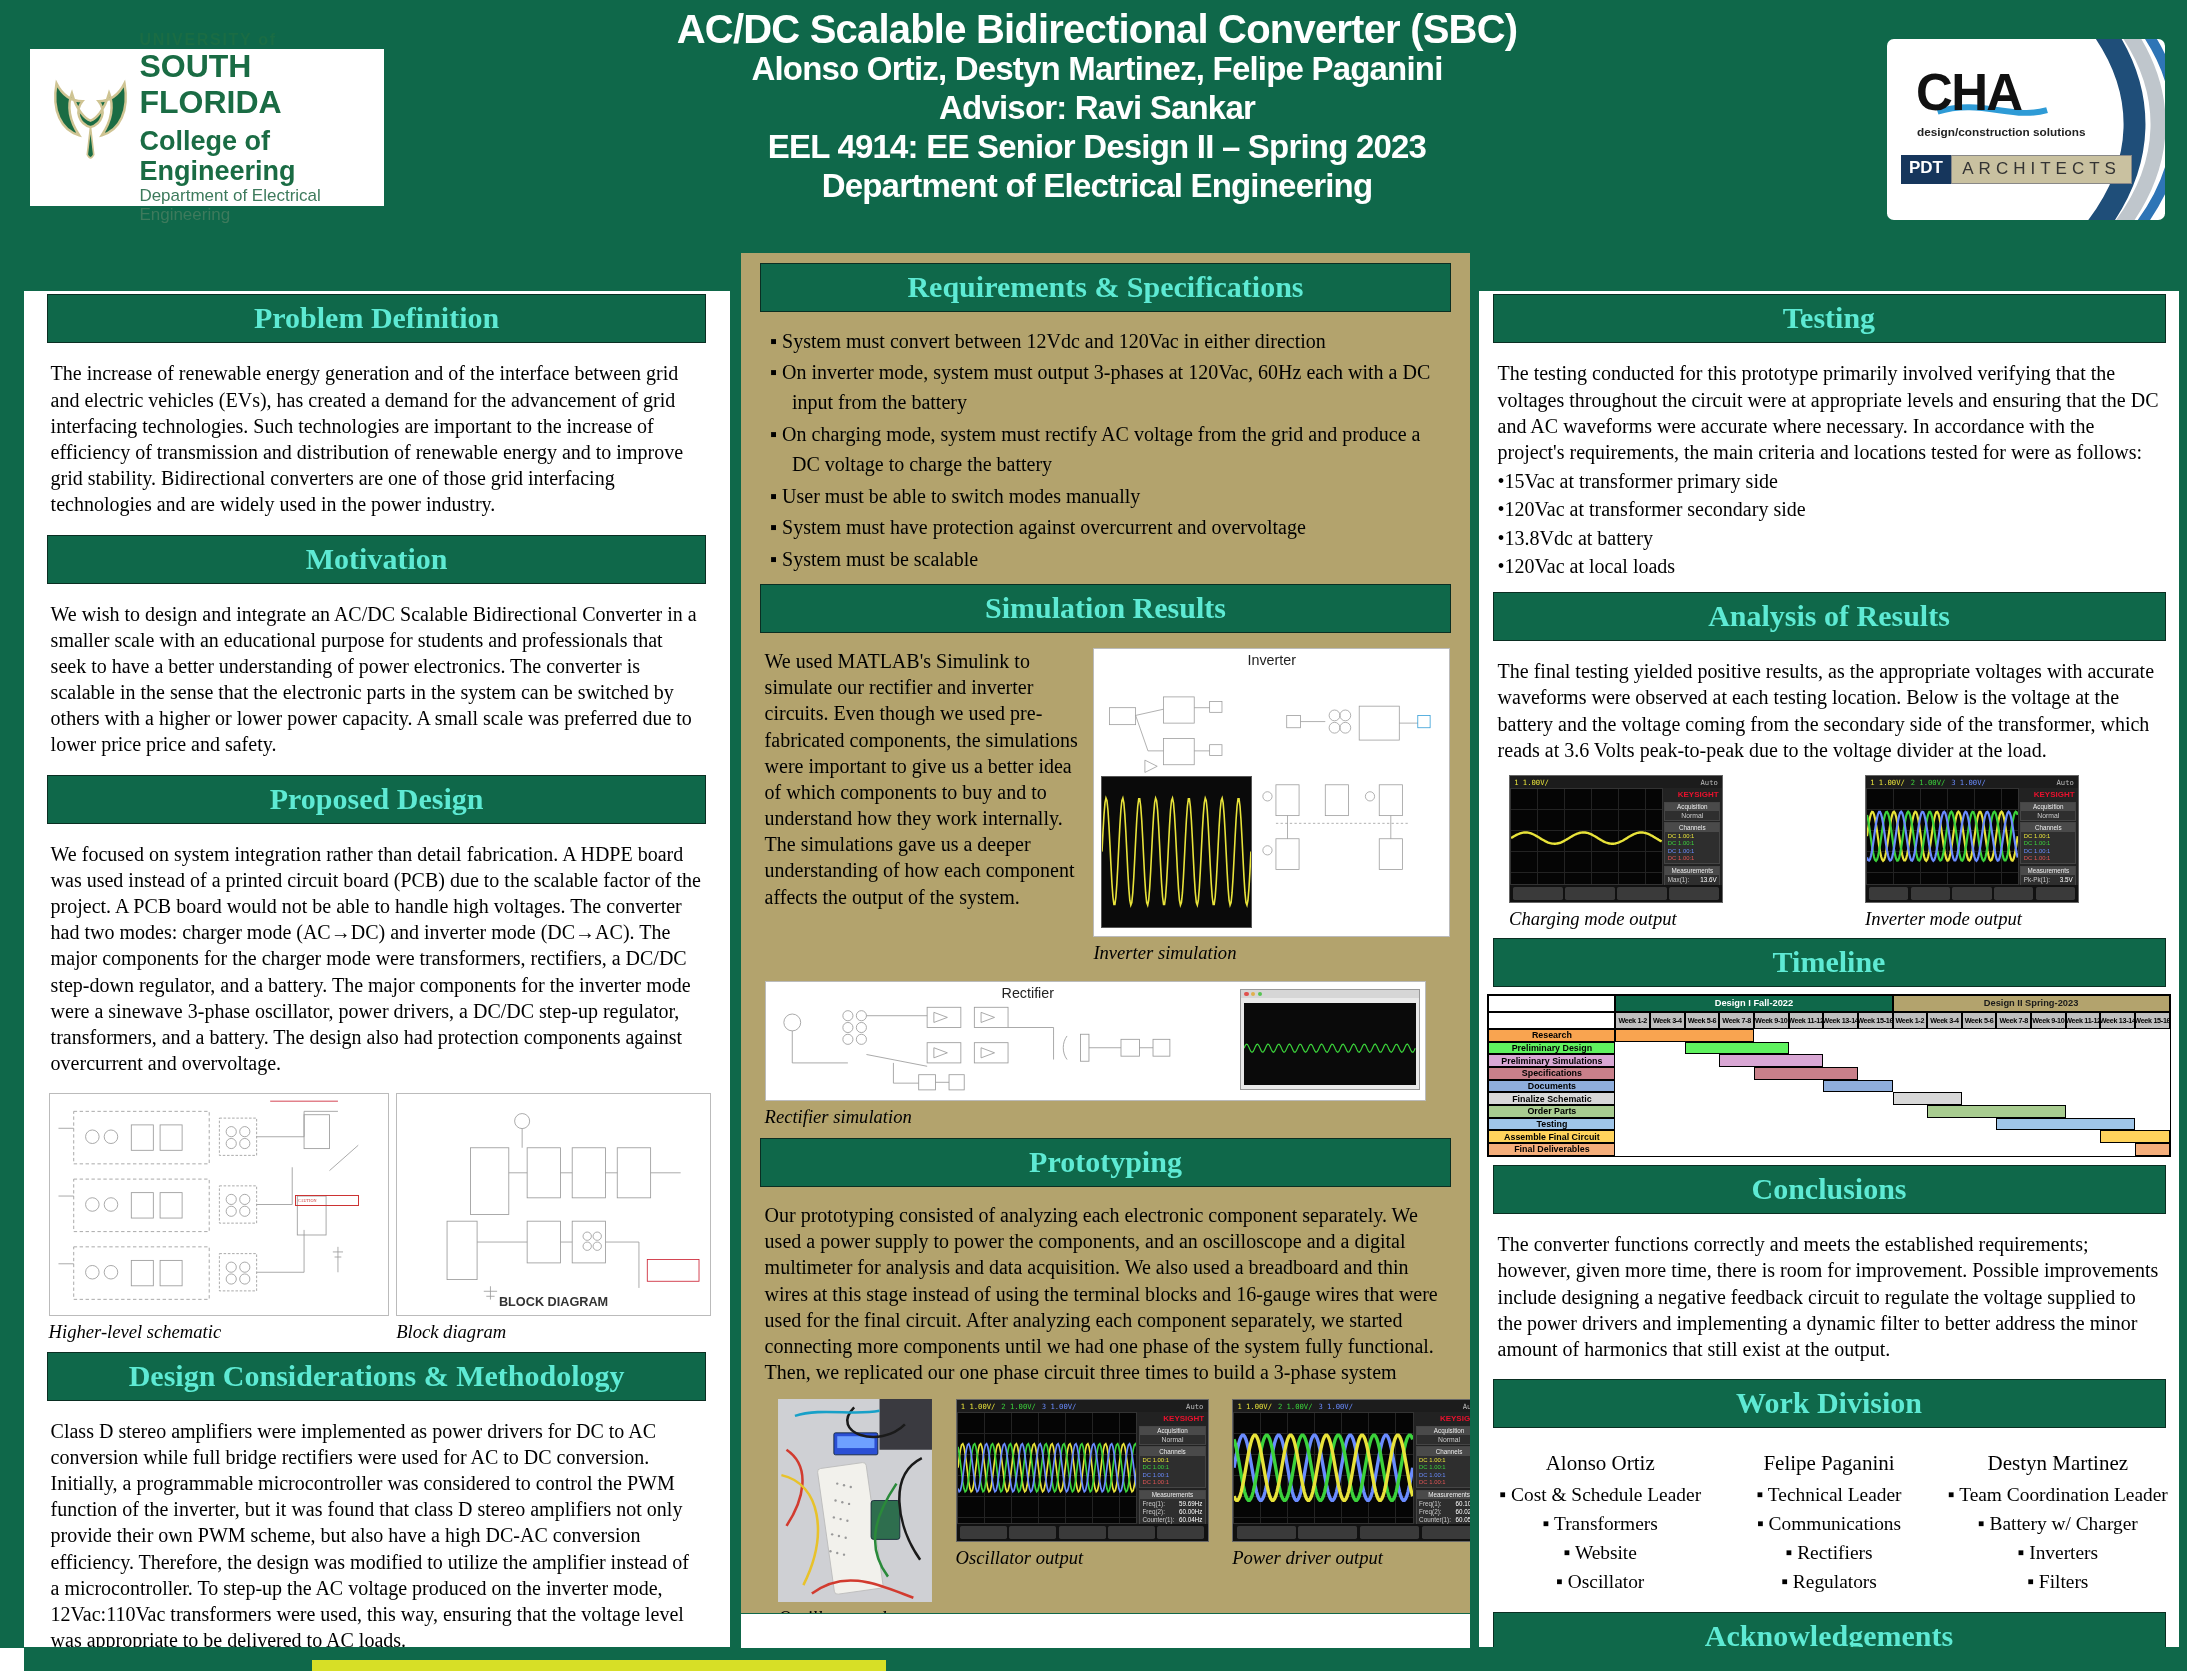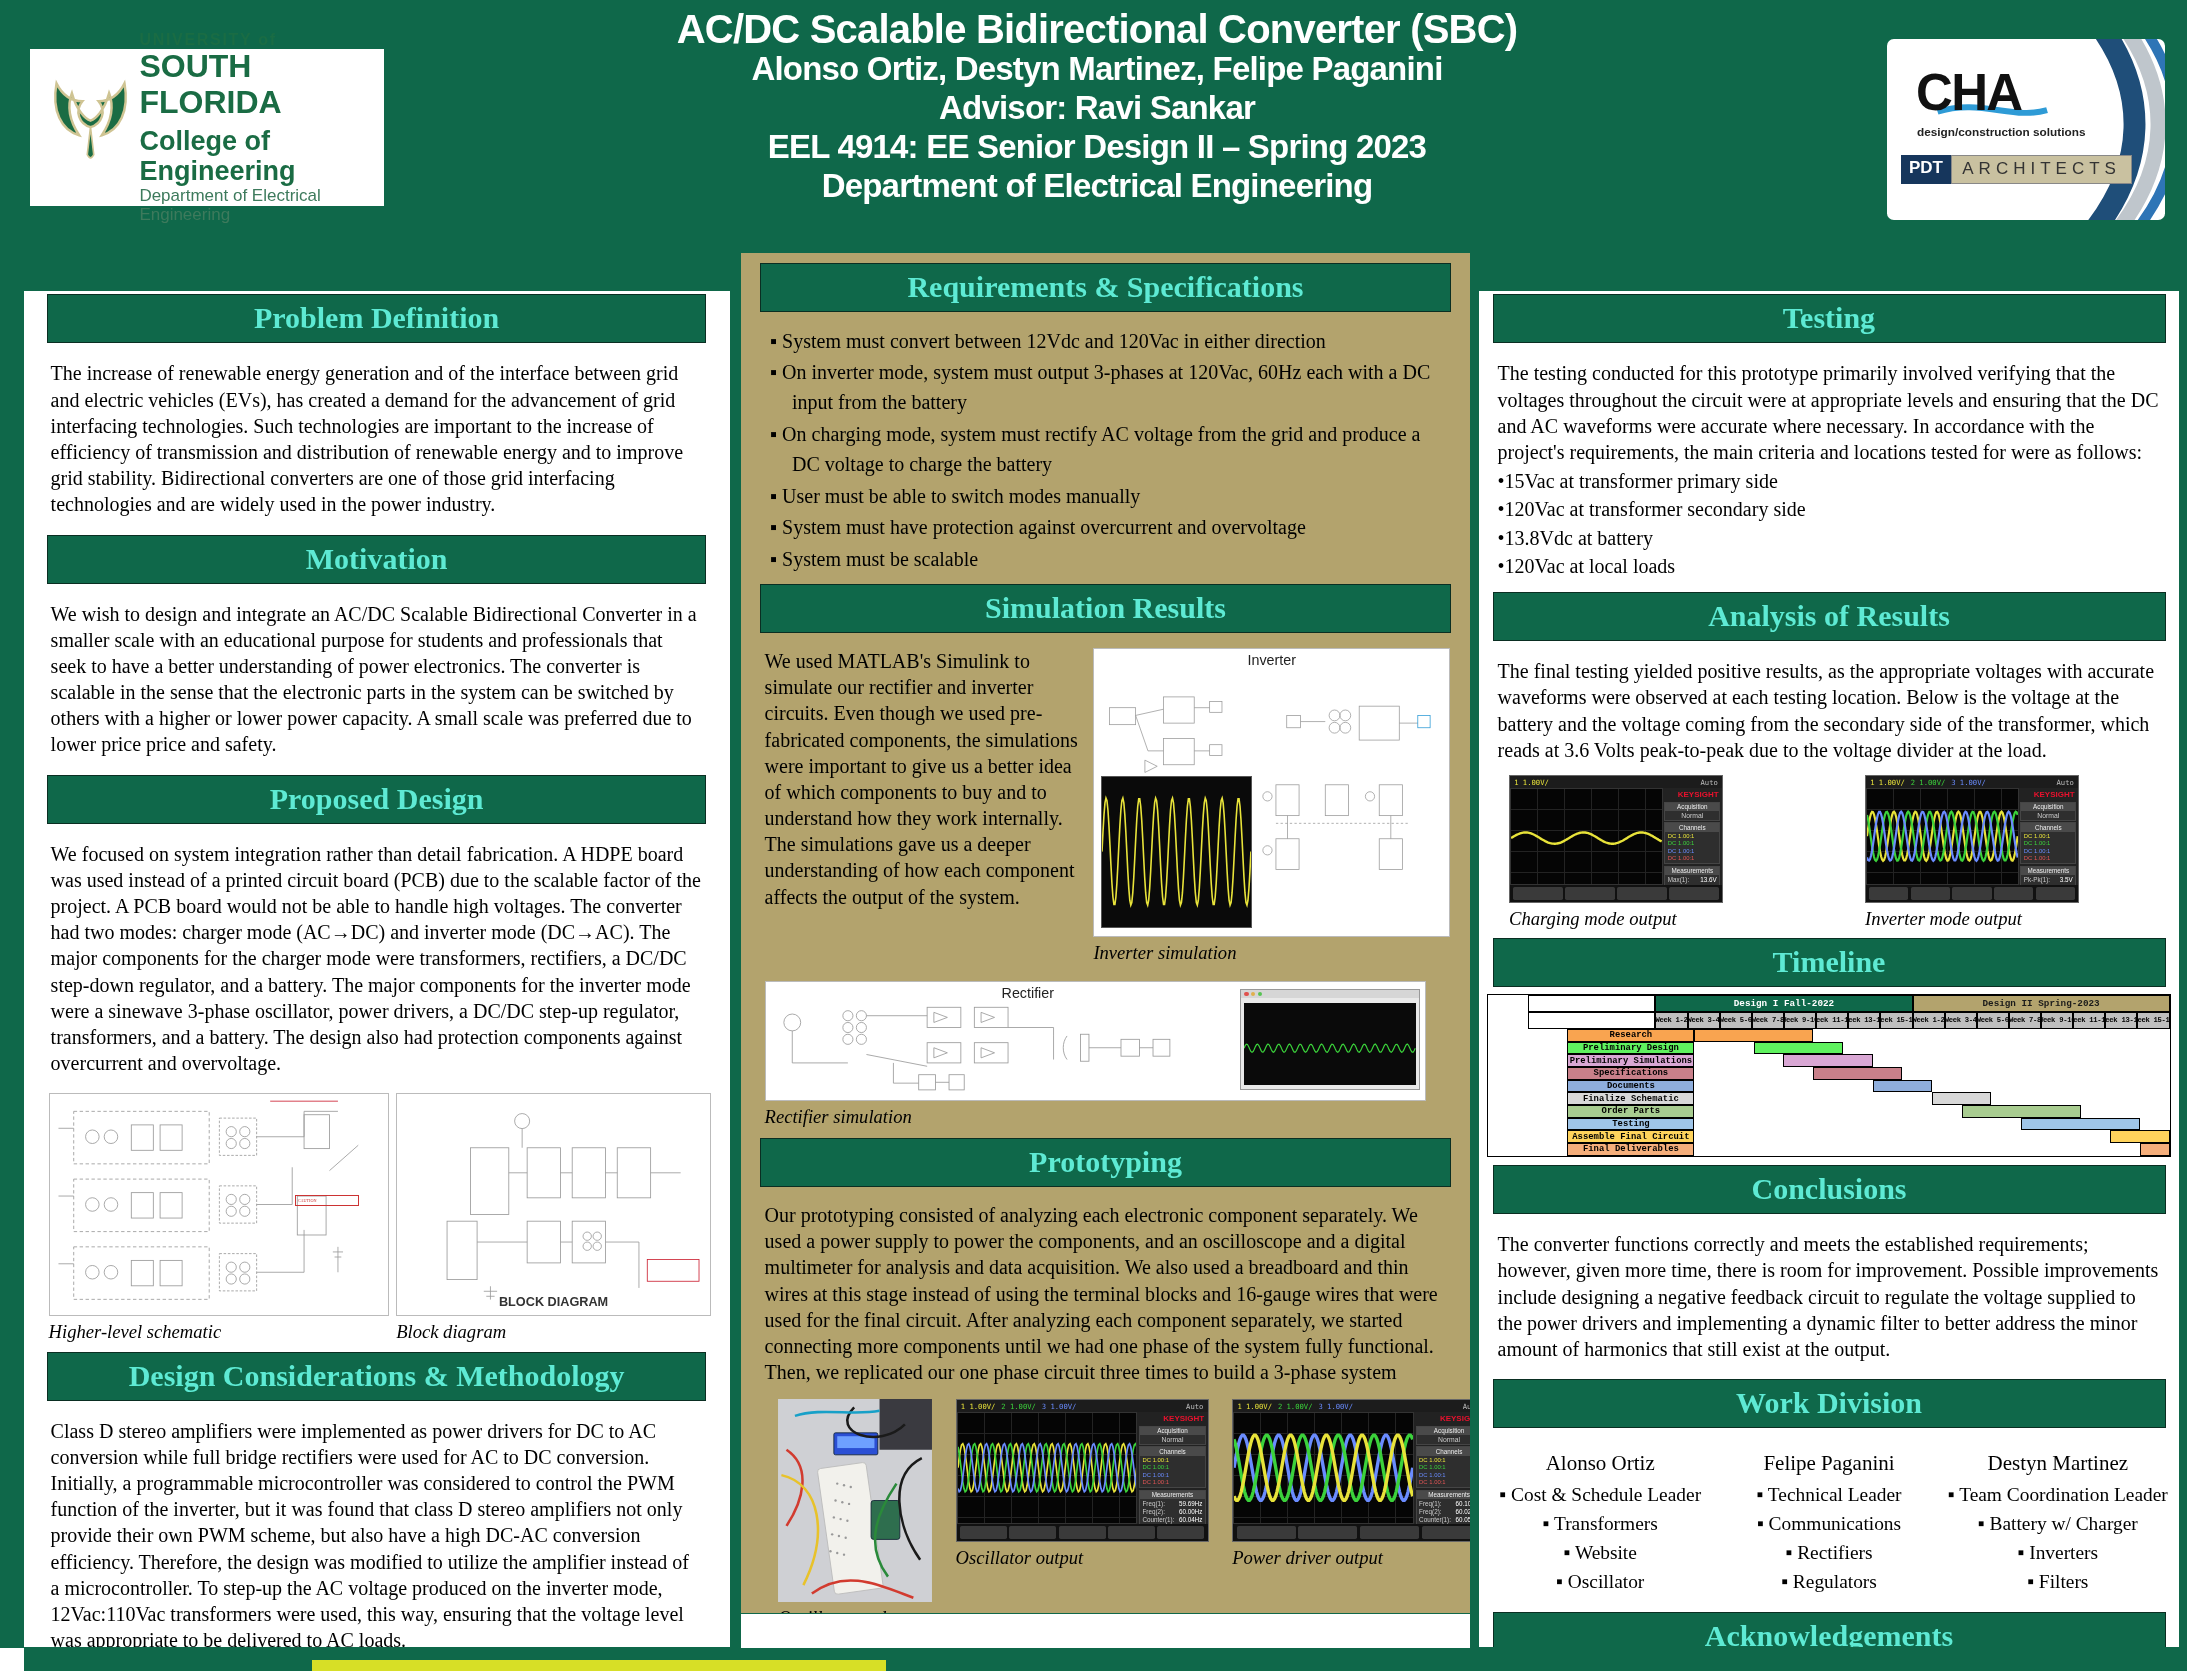--- a/index.html
+++ b/index.html
@@ -100,24 +100,24 @@
   .proto-row{display:flex;gap:23.6px;margin:13.5px 20px 0 37px;align-items:flex-start;}
   .photo-fig{width:154px;}
   .photo-box{width:154px;height:203px;position:relative;overflow:hidden;}
   .proto-scope-fig{width:253px;}
   
   .ana-row{display:flex;margin:11.8px 0 0 30px;gap:142px;}
   .ana-fig{width:214px;}
   .scope.sm{height:128px;width:214px;}
   .scope.md{height:143px;width:253px;}
   
-  .gantt{margin:6.8px 8.4px 0;background:#fff;border:0.8px solid #000;font-family:Liberation Mono, monospace;padding-left:40px;}
+  .gantt{margin:6.8px 8.4px 0;background:#fff;border:0.8px solid #000;font-family:Liberation Sans, sans-serif;}
   .g-row{display:grid;grid-template-columns:127px repeat(16,1fr);}
   .g-row.hdr1,.g-row.hdr2{height:17px;}
-  .g-row.task{height:12.7px;margin-left:39px;}
+  .g-row.task{height:12.7px;}
   .gc{box-sizing:border-box;overflow:hidden;white-space:nowrap;display:flex;align-items:center;justify-content:center;}
   .g-corner{background:#fff;border:0.8px solid #000;}
   .g-sem{border:0.8px solid #000;font-weight:bold;font-size:9.3px;}
   .g-sem1{background:#0F684A;color:#fff;}
   .g-sem2{background:#B3A36D;color:#1a1a1a;}
   .g-week{background:#BFBFBF;border:0.8px solid #000;font-weight:bold;font-size:7.2px;letter-spacing:-0.3px;}
   .g-label{border:0.8px solid #000;font-weight:bold;font-size:8.9px;}
   .g-bar{border:0.8px solid #000;}
   
   .wd{display:flex;padding:13.5px 6.8px 6.8px;}

